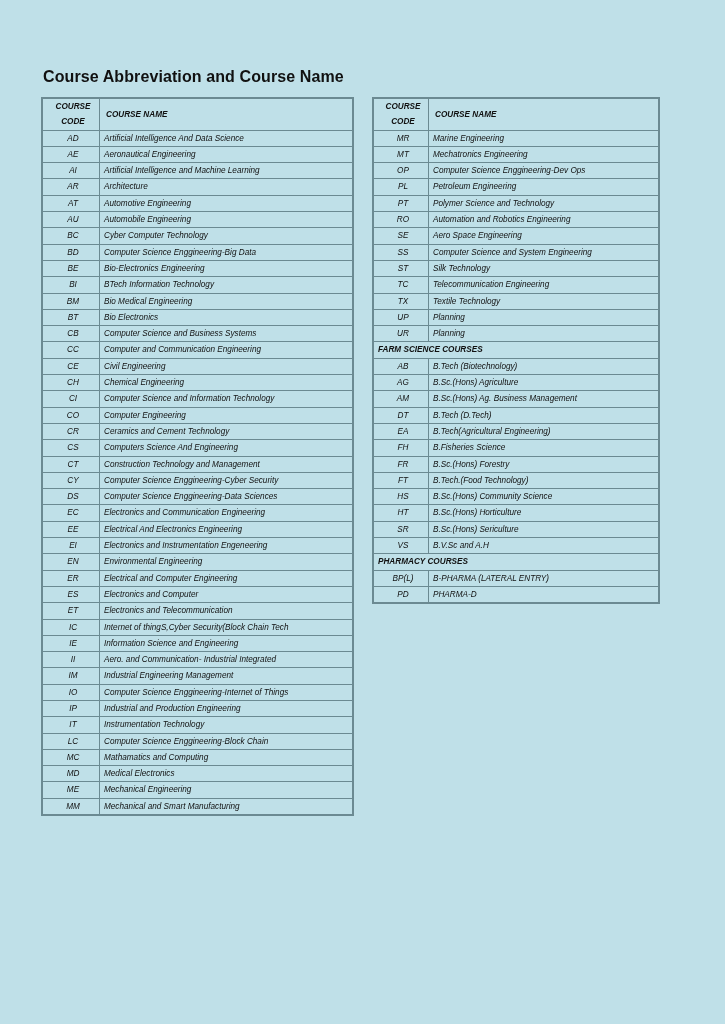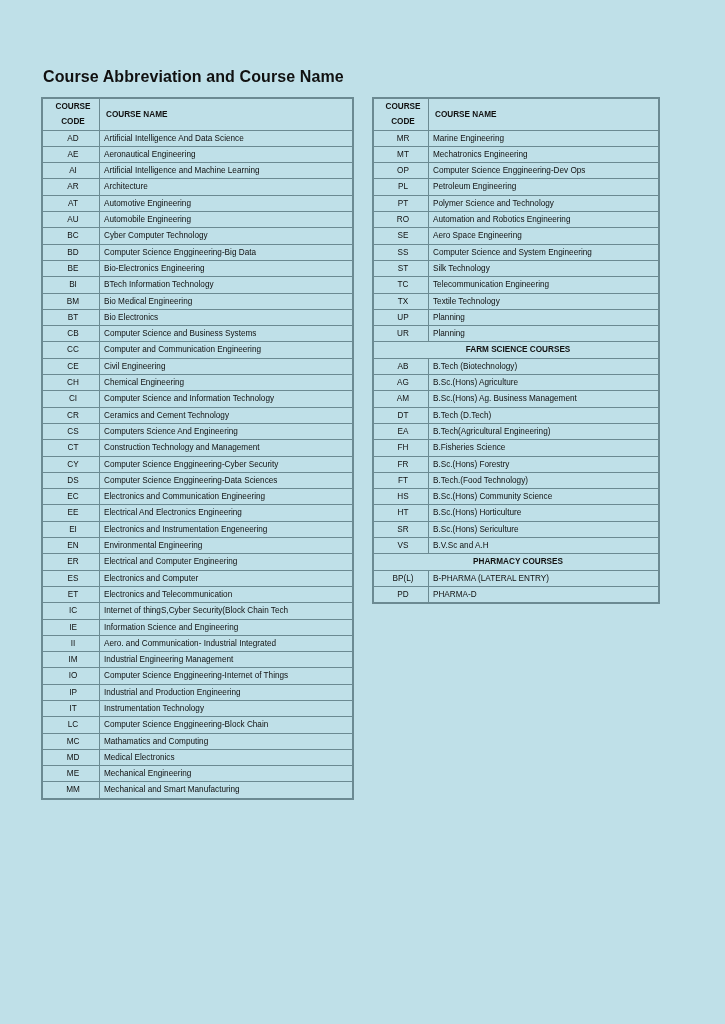--- a/index.html
+++ b/index.html
@@ -41,20 +41,21 @@
   }
   #right-table-wrap {
     left: 372px;
     top: 97px;
     width: 288px;
   }
   table.course-table {
     border-collapse: collapse;
     width: 100%;
     table-layout: fixed;
+    font-style: italic;
   }
   table.course-table td {
     border: 1px solid #6b8a92;
     font-size: 8.2px;
     height: 15.3px;
     padding: 0 0 0 4px;
     line-height: 15.3px;
     white-space: nowrap;
     overflow: hidden;
     color: #111;
@@ -73,21 +74,21 @@
     line-height: 10.5px;
     vertical-align: middle;
   }
   td.hdr.code-cell {
     text-align: center;
   }
   td.hdr.name-cell {
     padding-left: 6px;
   }
   td.section-row {
-    text-align: center;
+    text-align: left;
     font-weight: bold;
     font-size: 8.4px;
     padding: 0;
   }
 </style>
 </head>
 <body>
 
 <div class="page">
 
@@ -169,20 +170,24 @@
           </tr>
           <tr>
             <td class="code-cell">CH</td>
             <td class="name-cell">Chemical Engineering</td>
           </tr>
           <tr>
             <td class="code-cell">CI</td>
             <td class="name-cell">Computer Science and Information Technology</td>
           </tr>
           <tr>
+            <td class="code-cell">CO</td>
+            <td class="name-cell">Computer Engineering</td>
+          </tr>
+          <tr>
             <td class="code-cell">CR</td>
             <td class="name-cell">Ceramics and Cement Technology</td>
           </tr>
           <tr>
             <td class="code-cell">CS</td>
             <td class="name-cell">Computers Science And Engineering</td>
           </tr>
           <tr>
             <td class="code-cell">CT</td>
             <td class="name-cell">Construction Technology and Management</td>

